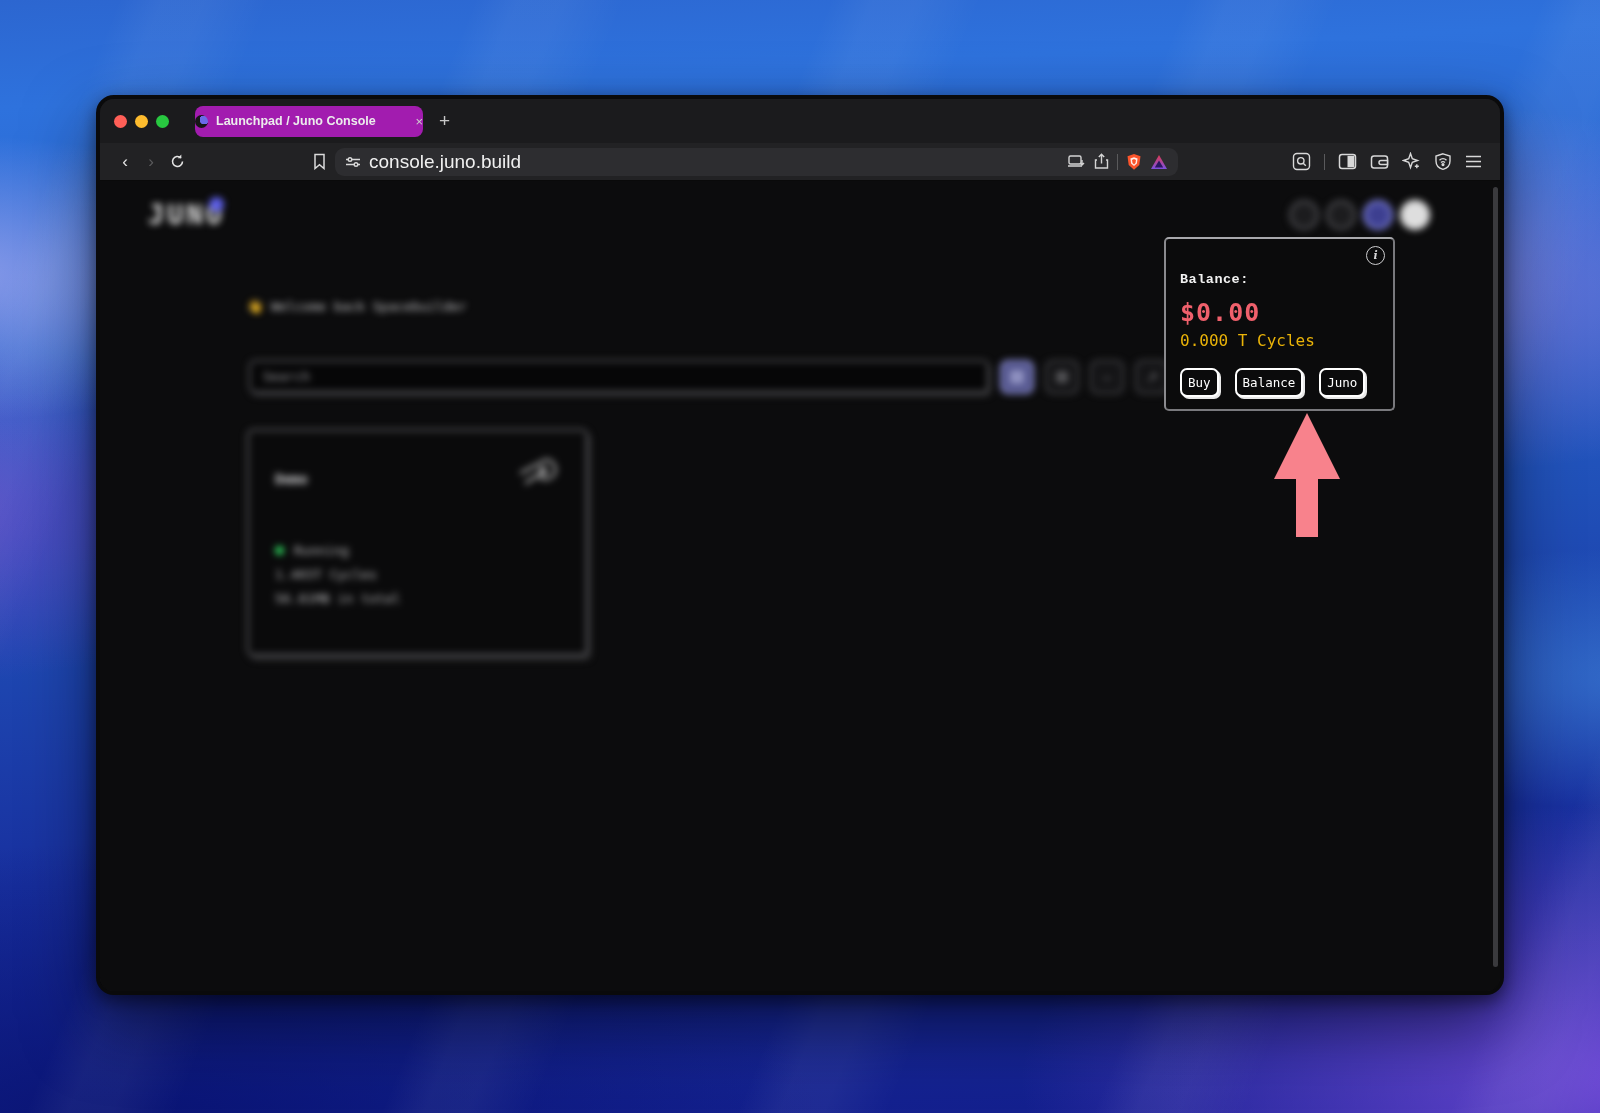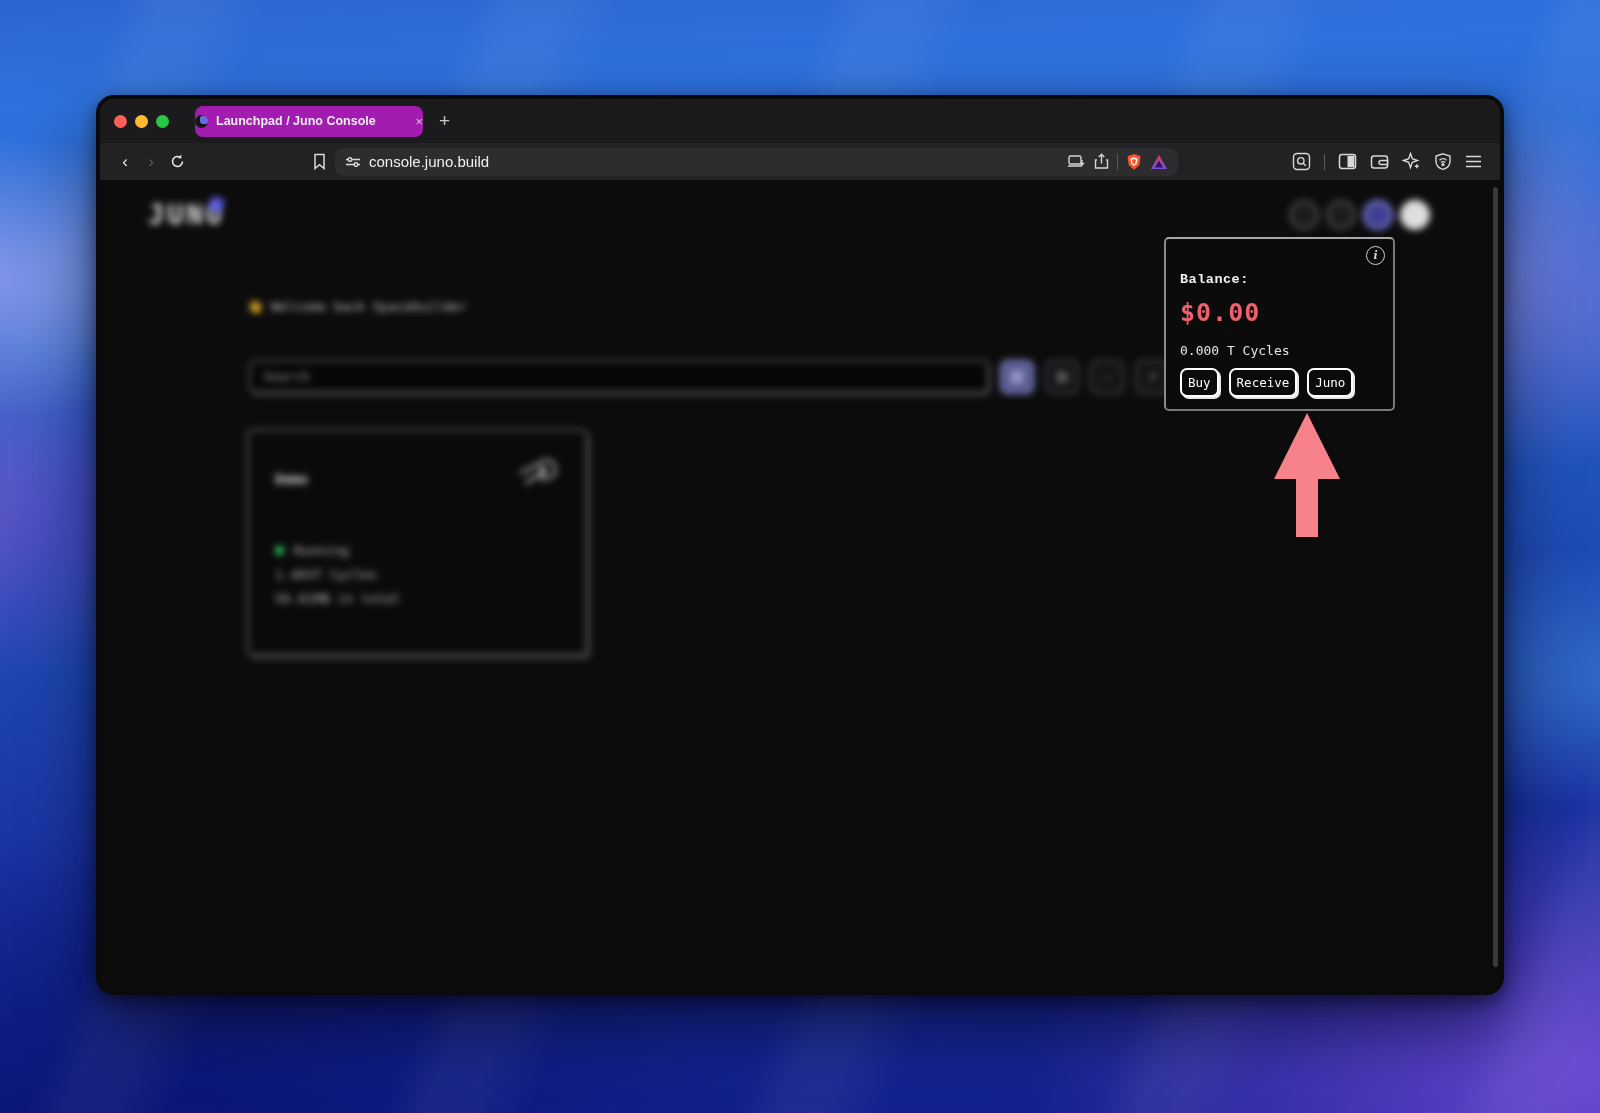--- a/index.html
+++ b/index.html
@@ -46,21 +46,21 @@
 
   .toolbar{ height:38px; background:#222224; display:flex; align-items:center; padding:0 12px; border-bottom:1px solid #0a0a0a; }
   .nav-ic{ width:26px; text-align:center; font-size:17px; color:#e6e6e6; }
   .nav-ic.dim{ color:#5a5a5c; }
   .tb-svg{ display:block; }
   .bookmark{ margin-left:122px; margin-right:8px; }
   .urlbar{
     width:843px; height:28px; background:#2d2d30; border-radius:9px;
     display:flex; align-items:center; padding:0 10px; gap:8px; color:#e8e8e8;
   }
-  .url-text{ font-size:15px; color:#f0f0f0; }
+  .url-text{ font-size:19px; color:#f0f0f0; }
   .urlbar .spacer{ flex:1; }
   .sep{ width:1px; height:16px; background:#5a5a5c; }
   .right-cluster{ display:flex; align-items:center; gap:13px; margin-left:auto; padding-right:6px; }
 
   
   .page{ position:relative; height:817px; background:#0c0c0d; overflow:hidden; }
   .blur-layer{ position:absolute; inset:0; filter:blur(3.6px); }
 
   .logo{ position:absolute; left:48px; top:16px; color:#e4e4e4;
     font-family:"DejaVu Sans Mono", monospace; font-weight:800; font-size:27px; letter-spacing:3px; }
@@ -101,22 +101,22 @@
   .panel{
     position:absolute; left:1064px; top:56px; width:231px; height:174px; z-index:6;
     background:#0b0b0c; border:2px solid; border-color:#a9a9ad #79797d #79797d #8a8a8e; border-radius:5px;
     font-family:"DejaVu Sans Mono", monospace; color:#f2f2f2; padding:14px;
   }
   .info-btn{ position:absolute; top:7px; right:8px; width:19px; height:19px; border-radius:50%;
     border:1.5px solid #cdcdcf; color:#d6d6d8; font-size:11px; font-weight:bold;
     display:flex; align-items:center; justify-content:center; font-family:"DejaVu Serif", serif; font-style:italic;}
   .bal-label{ margin-top:19px; font-size:13.5px; font-weight:bold; letter-spacing:.5px;font-family:Liberation Mono, monospace; }
   .bal-amount{ margin-top:11px; font-size:25px; font-weight:bold; color:#f0606c; letter-spacing:1px; }
-  .bal-cycles{ margin-top:16px; font-size:13px; color:#e5e5e5; }
-  .panel-actions{ position:absolute; left:14px; bottom:12px; display:flex; gap:10px; }
+  .bal-cycles{ margin-top:4px; font-size:16px; color:#eab308; }
+  .panel-actions{ position:absolute; left:14px; bottom:12px; display:flex; gap:16px; }
   .pbtn{
     background:#0b0b0c; color:#fff; border:2px solid #fff; border-radius:7px;
     font-family:"DejaVu Sans Mono", monospace; font-size:12.5px; padding:5px 6px;
     box-shadow:2px 2px 0 #e9e9e9;
   }
 
   .arrow{ position:absolute; left:1174px; top:232px; z-index:7; }
 
   .scroll-track{ position:absolute; right:2px; top:6px; width:5px; height:780px;
     background:#46464a; border-radius:3px; opacity:.8; }
@@ -317,21 +317,21 @@
       </div>
     </div>
 
     <div class="panel">
       <span class="info-btn">i</span>
       <div class="bal-label">Balance:</div>
       <div class="bal-amount">$0.00</div>
       <div class="bal-cycles">0.000 T Cycles</div>
       <div class="panel-actions">
         <button class="pbtn">Buy</button>
-        <button class="pbtn">Receive</button>
+        <button class="pbtn">Balance</button>
         <button class="pbtn">Juno</button>
       </div>
     </div>
 
     <div class="arrow">
       <svg width="66" height="124" viewBox="0 0 66 124">
           <path d="M33 0 66 66 44 66 44 124 22 124 22 66 0 66z" fill="#f8828c"></path>
         </svg>
     </div>
 

